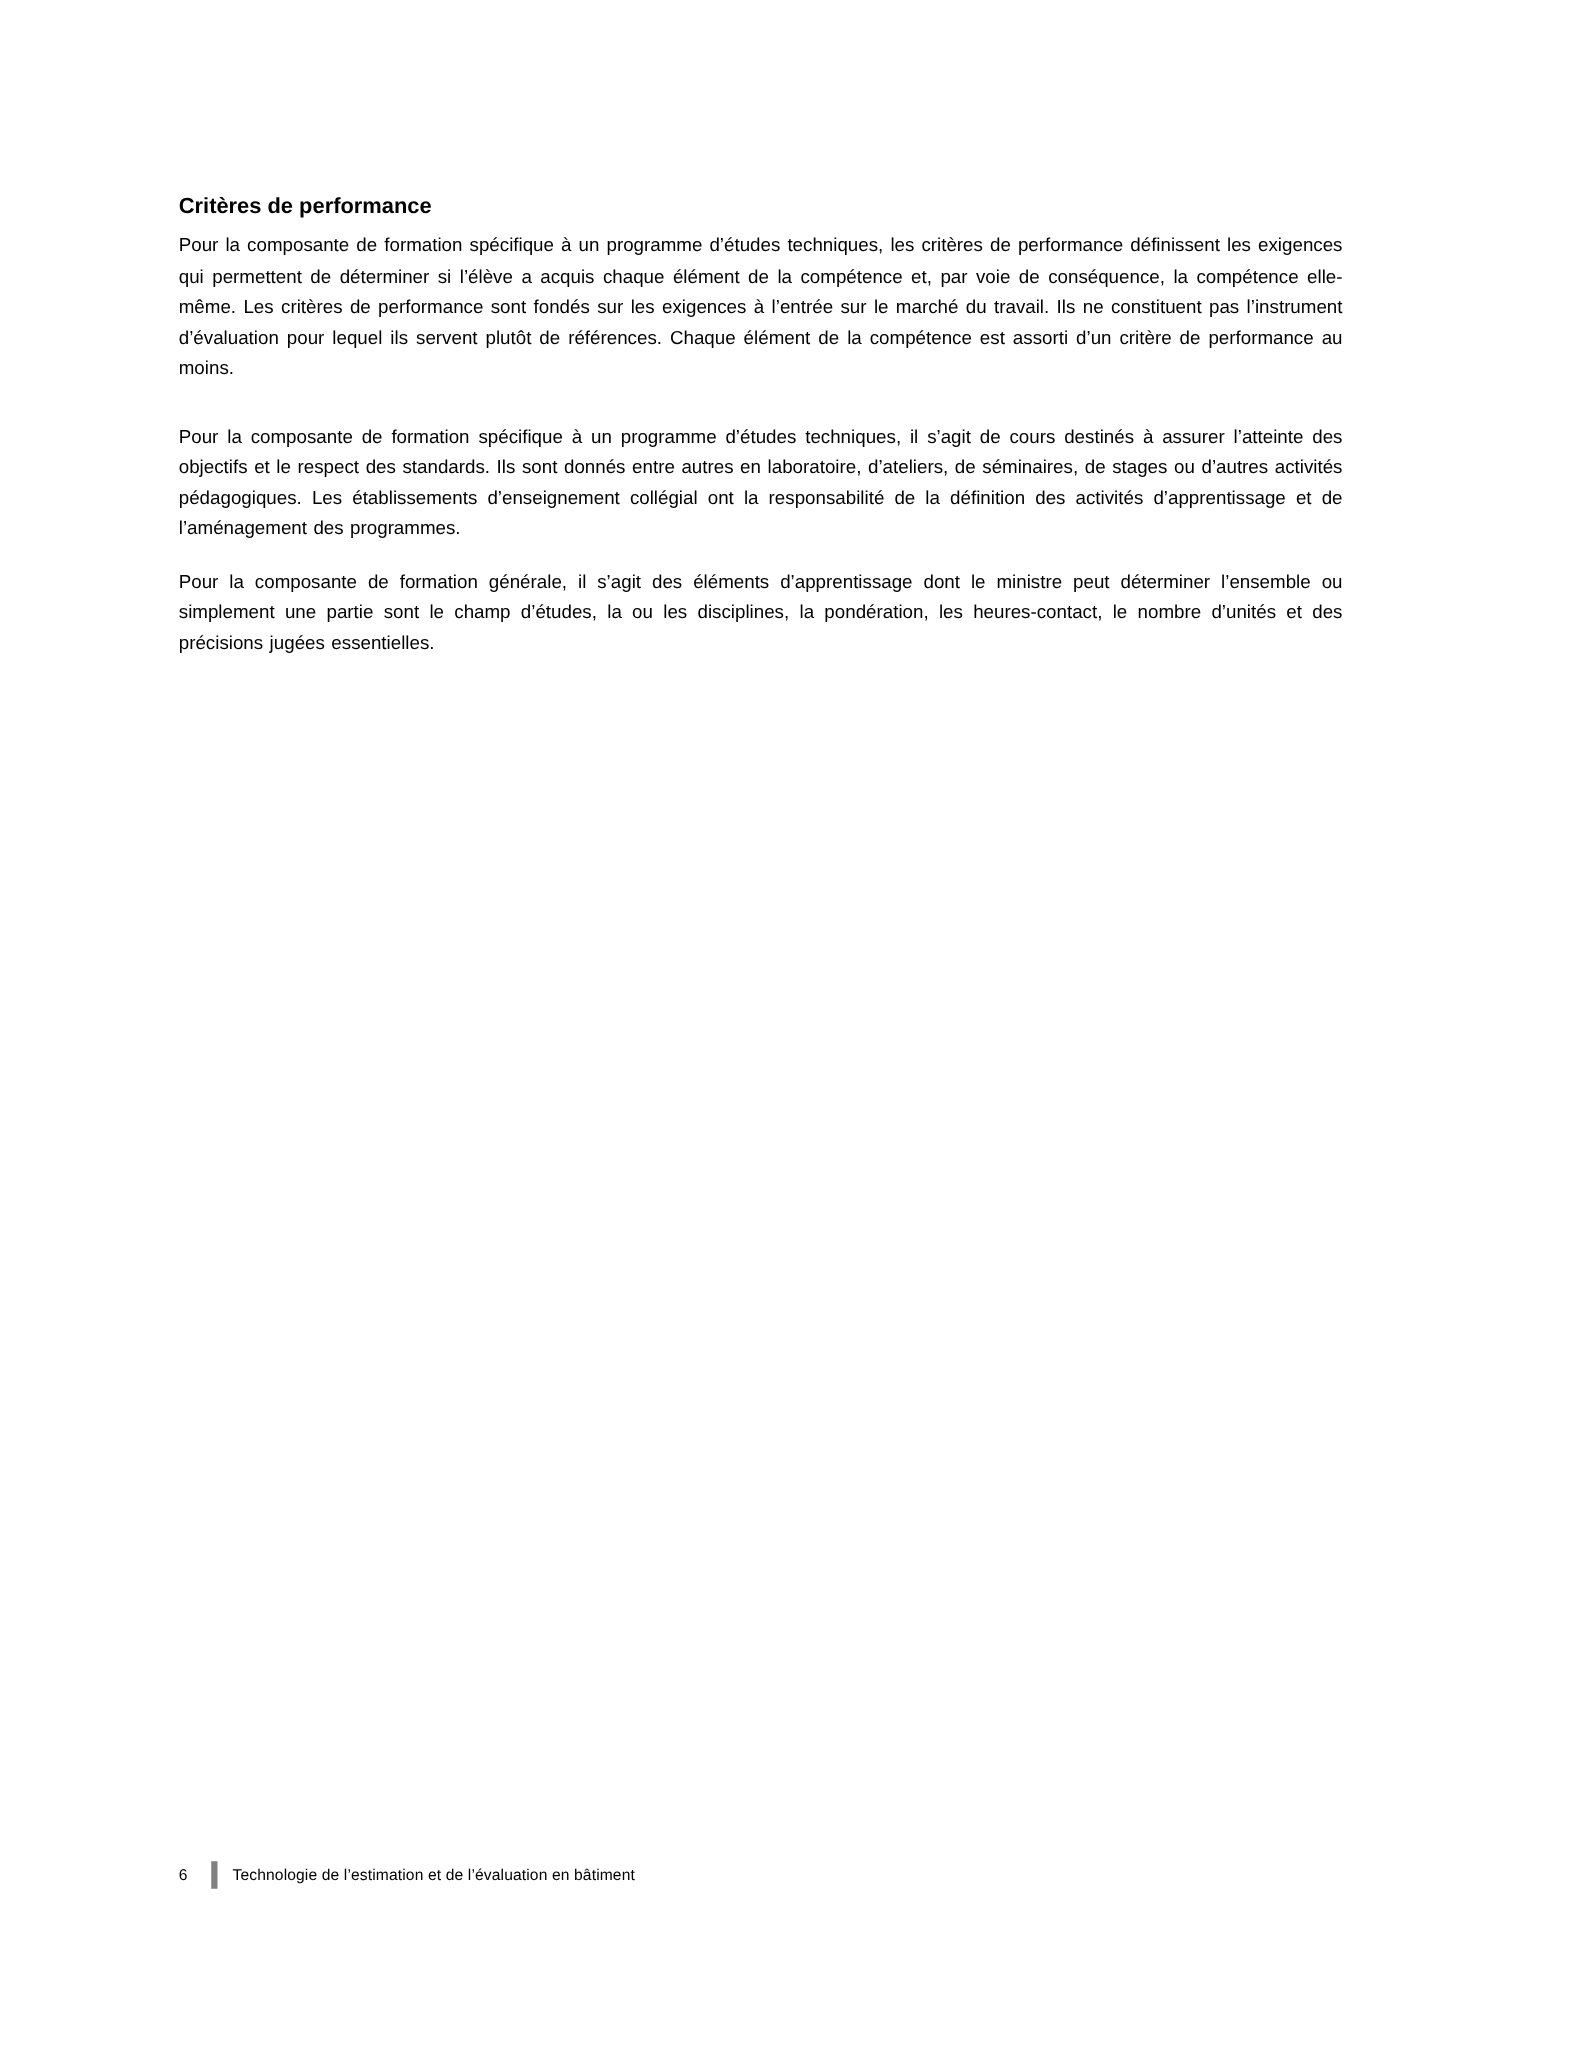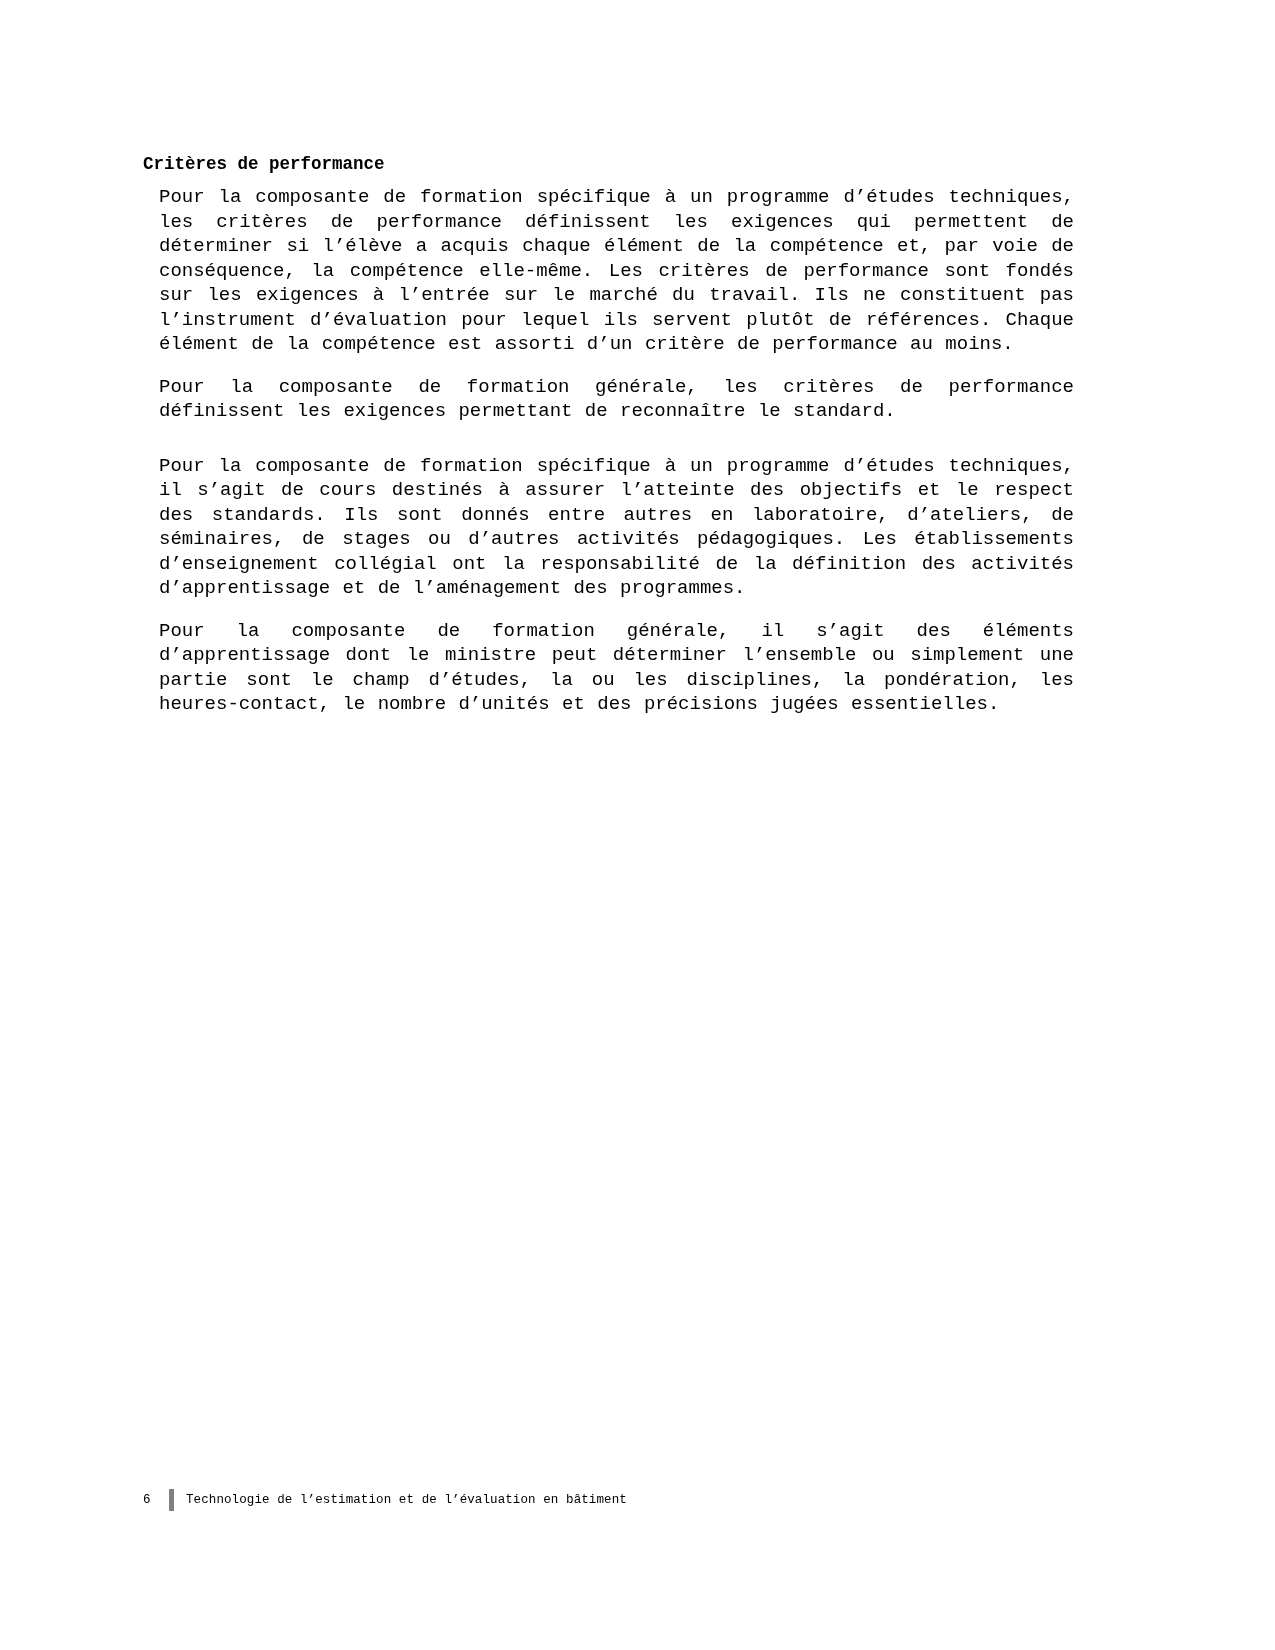--- a/index.html
+++ b/index.html
@@ -6,21 +6,21 @@
 
   html, body {
     background: #ffffff;
   }
 
   .page {
     position: relative;
     width: 1275px;
     height: 1650px;
     background: #ffffff;
-    font-family: Liberation Mono, monospace;
+    font-family: Liberation Sans, sans-serif;
     color: #1a1a1a;
     overflow: hidden;
   }
 
   .content {
     position: absolute;
     top: 152px;
     left: 143px;
     width: 931px;
   }
@@ -31,25 +31,25 @@
     color: #000000;
     margin: 0 0 9px 0;
     line-height: 24px;
   }
 
   .section + .section {
     margin-top: 30px;
   }
 
   .content p {
-    font-size: 19px;
+    font-size: 15px;
     line-height: 24.5px;
     text-align: justify;
     color: #000000;
-    margin: 0 0 18px 16px;
+    margin: 0 0 18px 0;
     word-spacing: 1px;
   }
 
   .content p:last-child {
     margin-bottom: 0;
   }
 
   .footer {
     position: absolute;
     left: 143px;
@@ -78,21 +78,20 @@
 </head>
 <body>
 
 <div class="page">
 
   <div class="content">
 
     <div class="section">
       <h2 class="section-heading">Critères de performance</h2>
       <p>Pour la composante de formation spécifique à un programme d’études techniques, les critères de performance définissent les exigences qui permettent de déterminer si l’élève a acquis chaque élément de la compétence et, par voie de conséquence, la compétence elle-même. Les critères de performance sont fondés sur les exigences à l’entrée sur le marché du travail. Ils ne constituent pas l’instrument d’évaluation pour lequel ils servent plutôt de références. Chaque élément de la compétence est assorti d’un critère de performance au moins.</p>
-      <p>Pour la composante de formation générale, les critères de performance définissent les exigences permettant de reconnaître le standard.</p>
     </div>
 
     <div class="section">
       <p>Pour la composante de formation spécifique à un programme d’études techniques, il s’agit de cours destinés à assurer l’atteinte des objectifs et le respect des standards. Ils sont donnés entre autres en laboratoire, d’ateliers, de séminaires, de stages ou d’autres activités pédagogiques. Les établissements d’enseignement collégial ont la responsabilité de la définition des activités d’apprentissage et de l’aménagement des programmes.</p>
       <p>Pour la composante de formation générale, il s’agit des éléments d’apprentissage dont le ministre peut déterminer l’ensemble ou simplement une partie sont le champ d’études, la ou les disciplines, la pondération, les heures-contact, le nombre d’unités et des précisions jugées essentielles.</p>
     </div>
 
   </div>
 
   <div class="footer">

